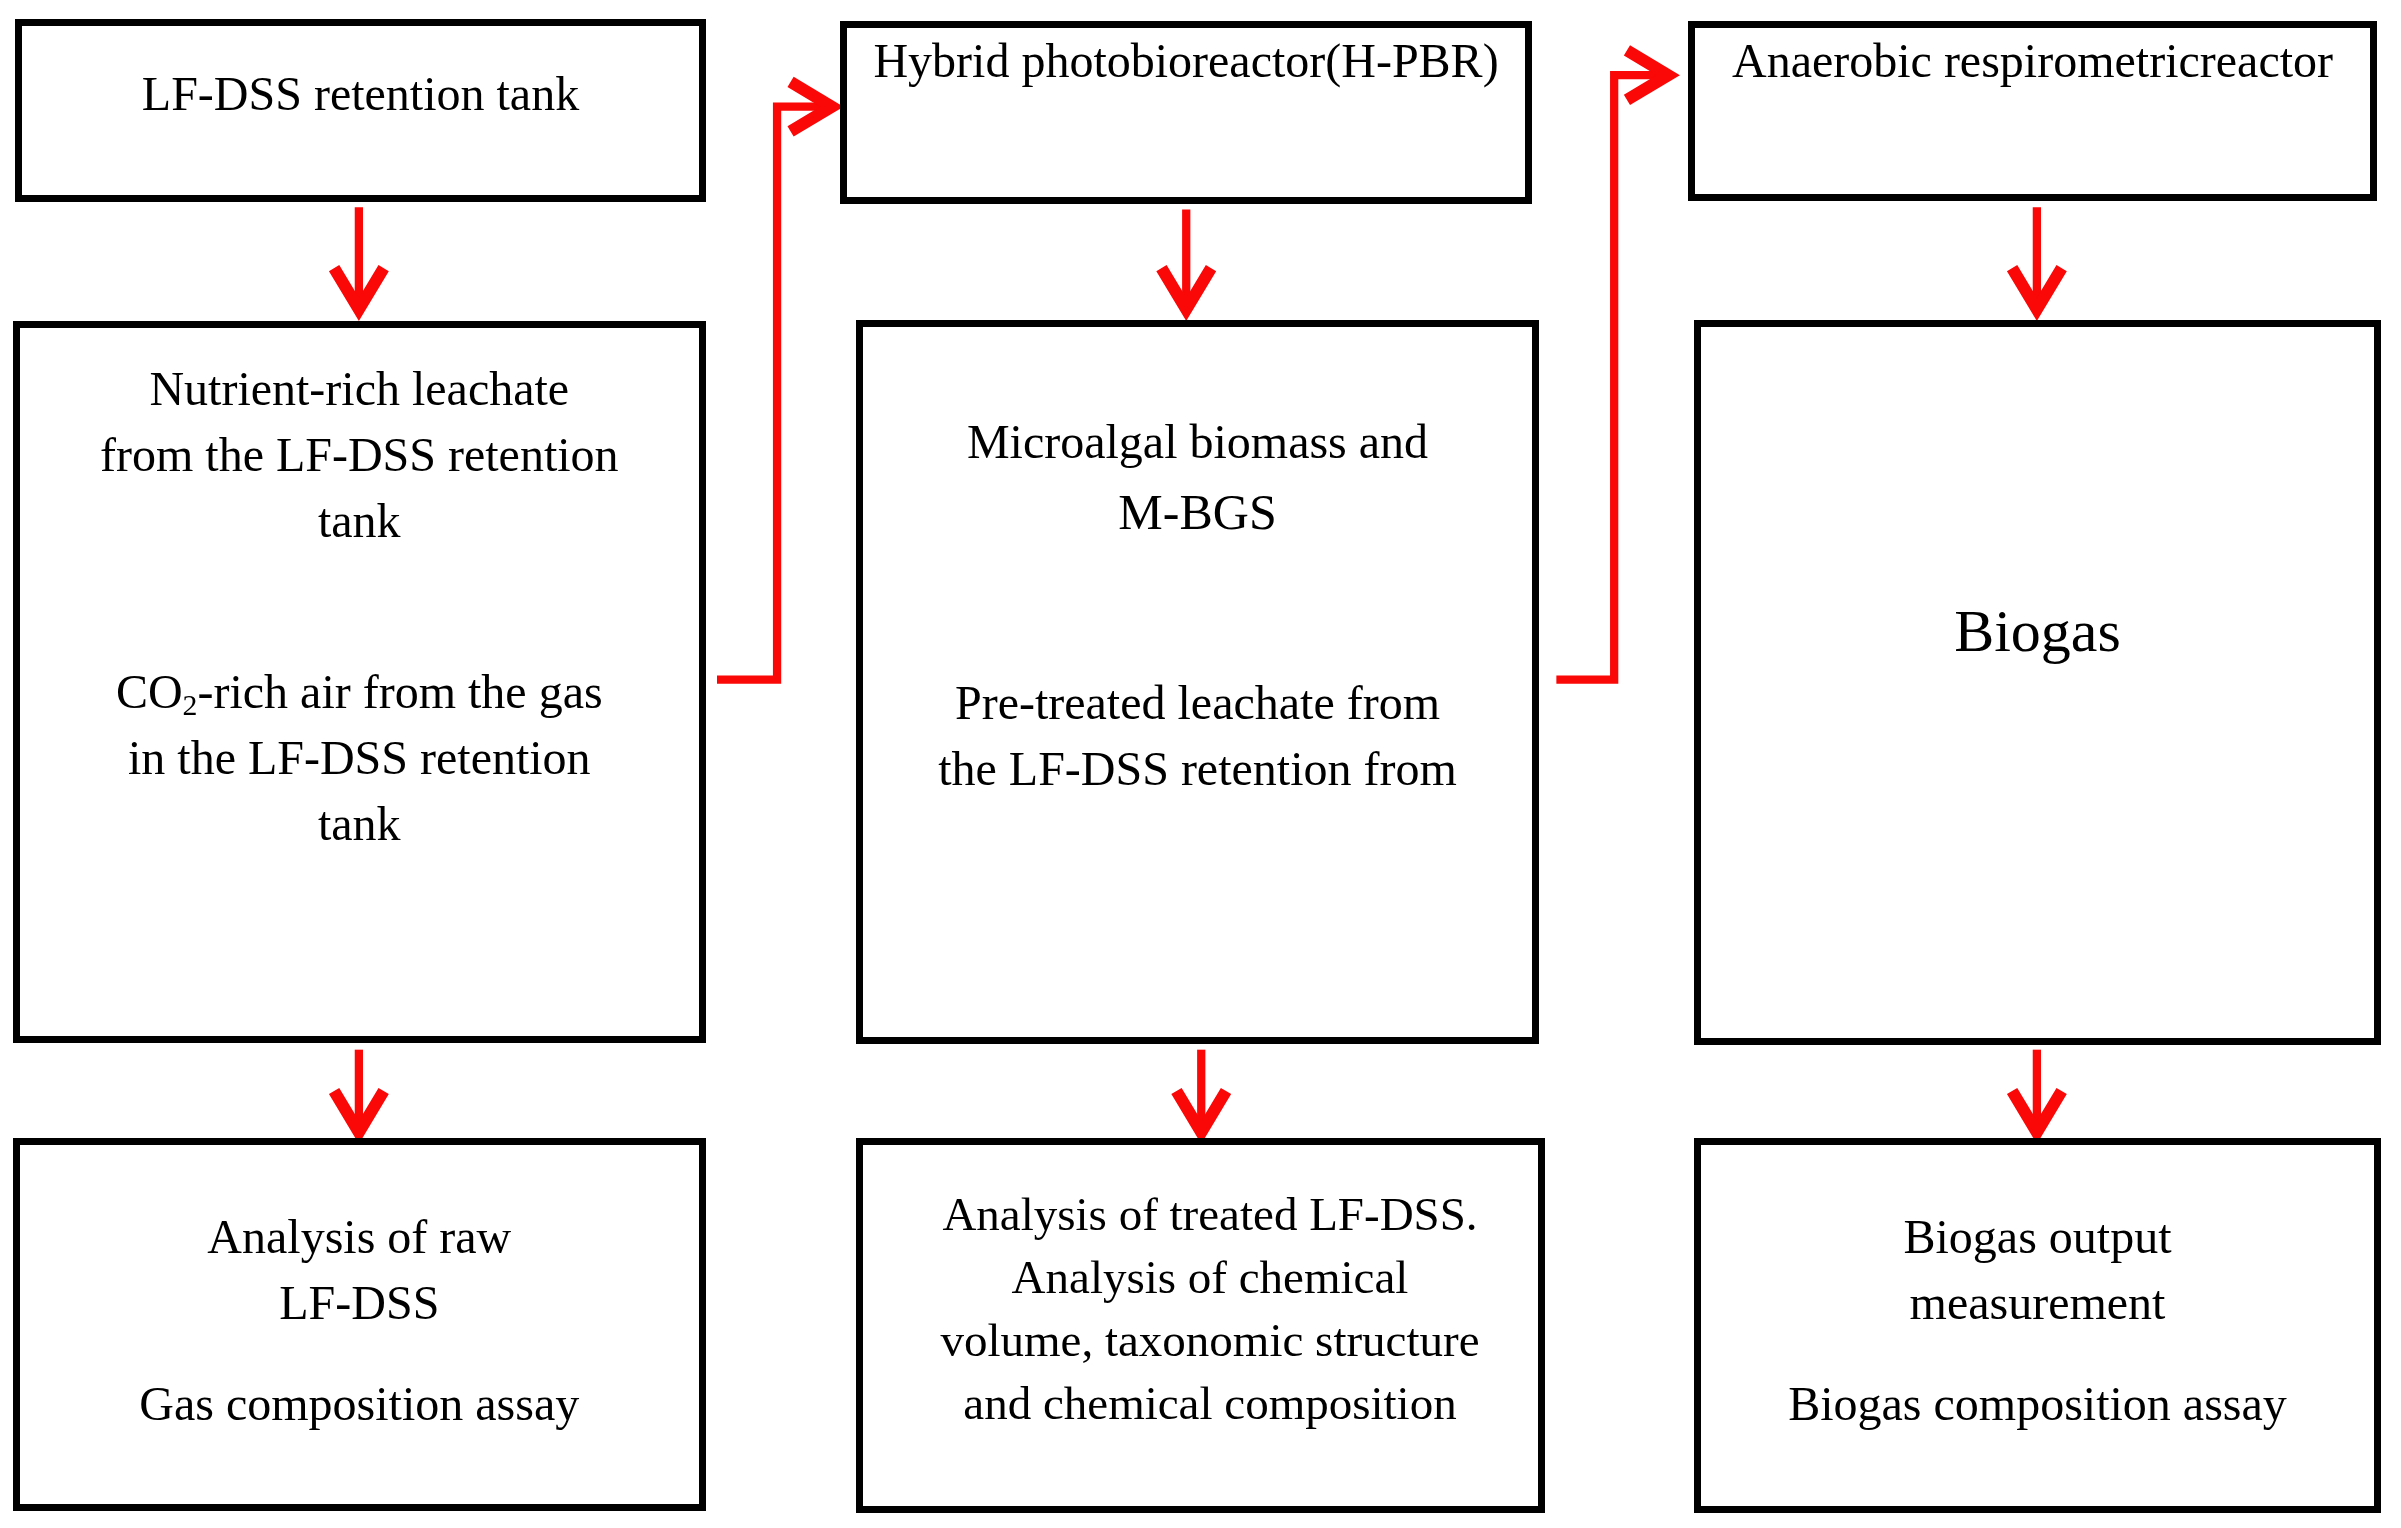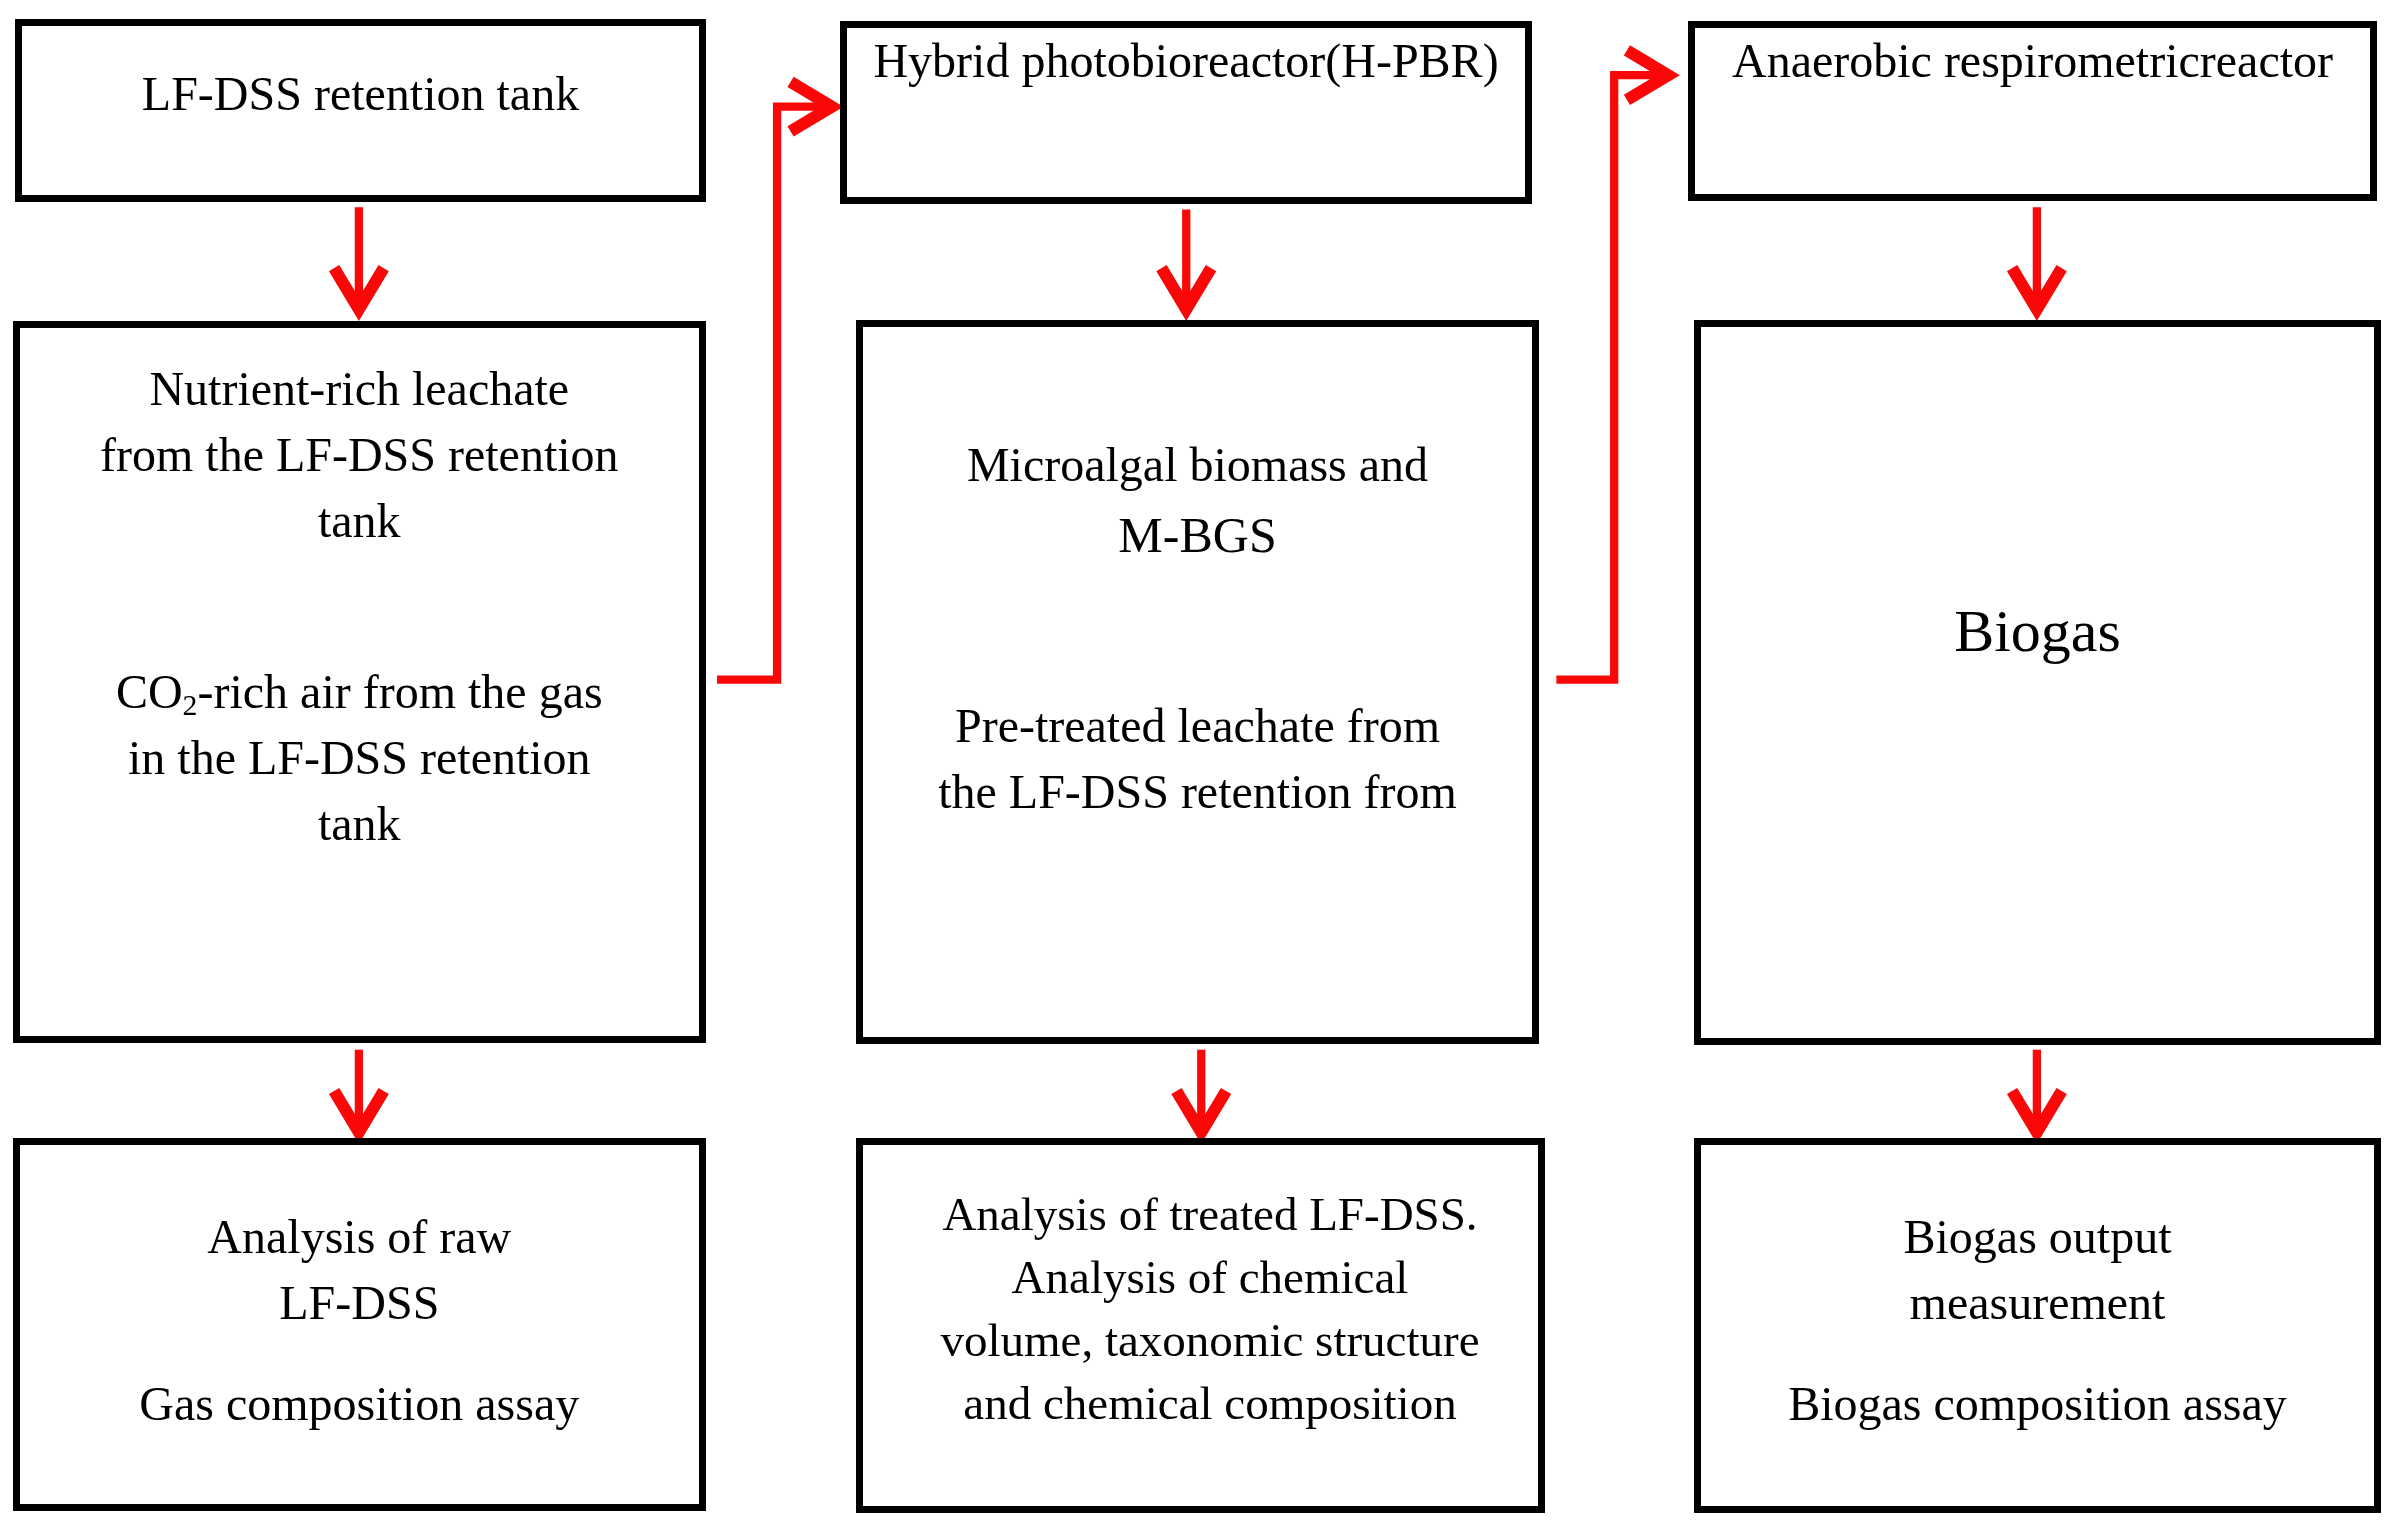--- a/index.html
+++ b/index.html
@@ -30,21 +30,21 @@
     line-height:0;
     vertical-align:-0.22em;
   }
   
   .vcenter{display:flex;flex-direction:row;justify-content:center;}
   
   .b-top-left    {left:15px;   top:19px;   width:691px; height:183px;}
   .b-top-middle  {left:840px; top:21px;   width:692px; height:183px;}
   .b-top-right   {left:1688px; top:21px;   width:689px; height:180px;}
   .b-mid-left    {left:12.8px;   top:321px;  width:693px; height:722px; padding-top:28px;}
-  .b-mid-middle  {left:856px; top:320px;  width:683px; height:724px; padding-top:105px;}
+  .b-mid-middle  {left:856px; top:320px;  width:683px; height:724px; padding-top:82px;}
   .b-mid-right   {left:1694px; top:320px;  width:687px; height:725px; padding-top:246px;}
   .b-bot-left    {left:12.8px;   top:1138px; width:693px; height:373px; padding-top:59px;}
   .b-bot-middle  {left:856px; top:1138px; width:689px; height:375px; padding-top:38px;}
   .b-bot-right   {left:1694px; top:1138px; width:687px; height:375px; padding-top:59px;}
   .b-top-left{padding-top:35px;}
   .gap-mid-left{margin-top:105px;}
   .gap-mid-middle{margin-top:120px;}
   .gap-bot{margin-top:35px;}
   .line-sm{font-size:47px;line-height:63px;white-space:nowrap;padding-left:19px;}
   .line-mbgs{font-size:50px;line-height:75px;white-space:nowrap;}

